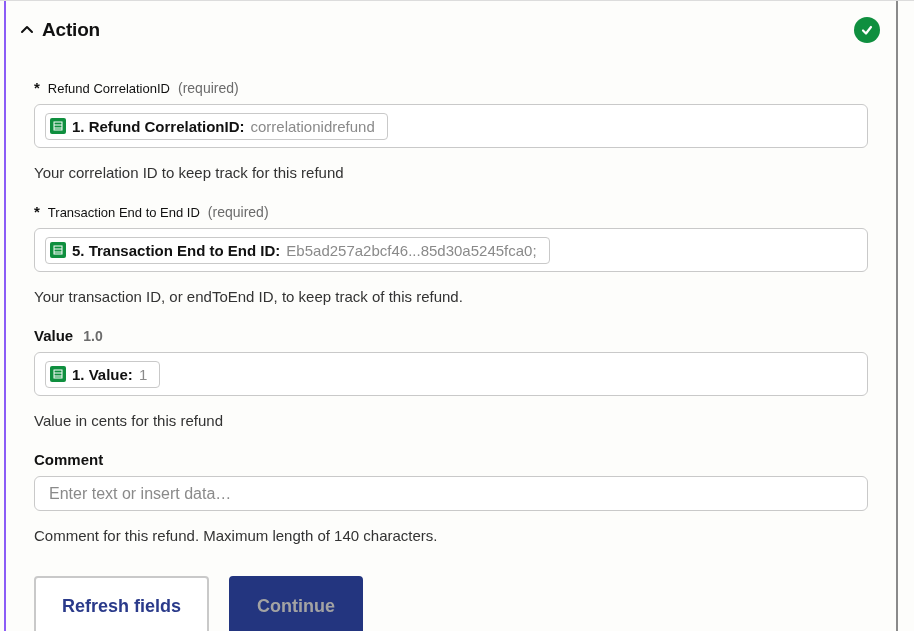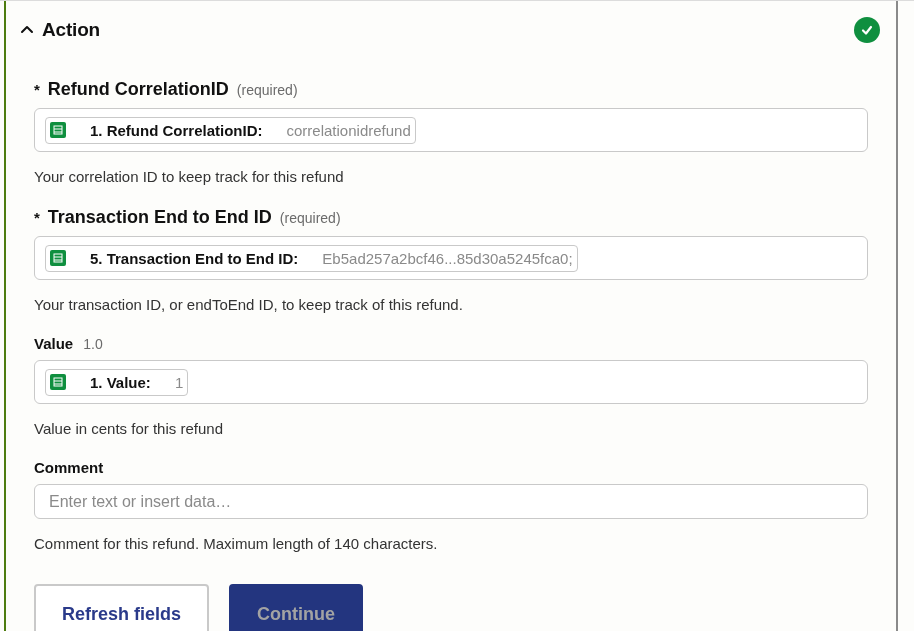--- a/index.html
+++ b/index.html
@@ -16,21 +16,21 @@
     position: relative;
     overflow: hidden;
     border-top: 1px solid #dcdcdc;
   }
   .panel {
     position: absolute;
     left: 4px;
     right: 16px;
     top: 0;
     bottom: 0;
-    border-left: 2px solid #4d7c0f;
+    border-left: 2px solid #8b5cf6;
     border-right: 2px solid #8a8a8a;
     background: #fdfdfb;
     padding: 0;
   }
   .header-row {
     display: flex;
     align-items: center;
     justify-content: space-between;
     padding: 16px 16px 6px 12px;
   }
@@ -67,57 +67,57 @@
     display: flex;
     align-items: baseline;
     gap: 8px;
     margin-bottom: 8px;
   }
   .asterisk {
     font-weight: 700;
     font-size: 15px;
   }
   .label-text {
-    font-size: 18px;
-    font-weight: 700;
+    font-size: 13px;
+    font-weight: 400;
   }
   .label-text-normal {
     font-size: 15px;
     font-weight: 600;
   }
   .req {
     font-size: 14px;
     color: #6b6b6b;
     font-weight: 400;
   }
   .req::before { content: "("; }
   .req::after  { content: ")"; }
   .hint {
     font-size: 14px;
     color: #6b6b6b;
     margin-left: 2px;
-    font-weight: 400;
+    font-weight: 700;
   }
   .input-box {
     width: 100%;
     min-height: 44px;
     border: 1px solid #c9c9c9;
     border-radius: 6px;
     background: #fff;
     display: flex;
     align-items: center;
     padding: 6px 10px;
   }
   .pill {
     display: inline-flex;
     align-items: center;
-    gap: 24px;
+    gap: 6px;
     border: 1px solid #c9c9c9;
     border-radius: 4px;
-    padding: 4px 4px 4px 4px;
+    padding: 4px 12px 4px 4px;
     background: #fff;
     font-size: 15px;
   }
   .pill-icon {
     width: 16px; height: 16px;
     background: #0f8f3f;
     border-radius: 2px;
     display: inline-flex; align-items: center; justify-content: center;
   }
   .pill-icon svg { display:block; }

